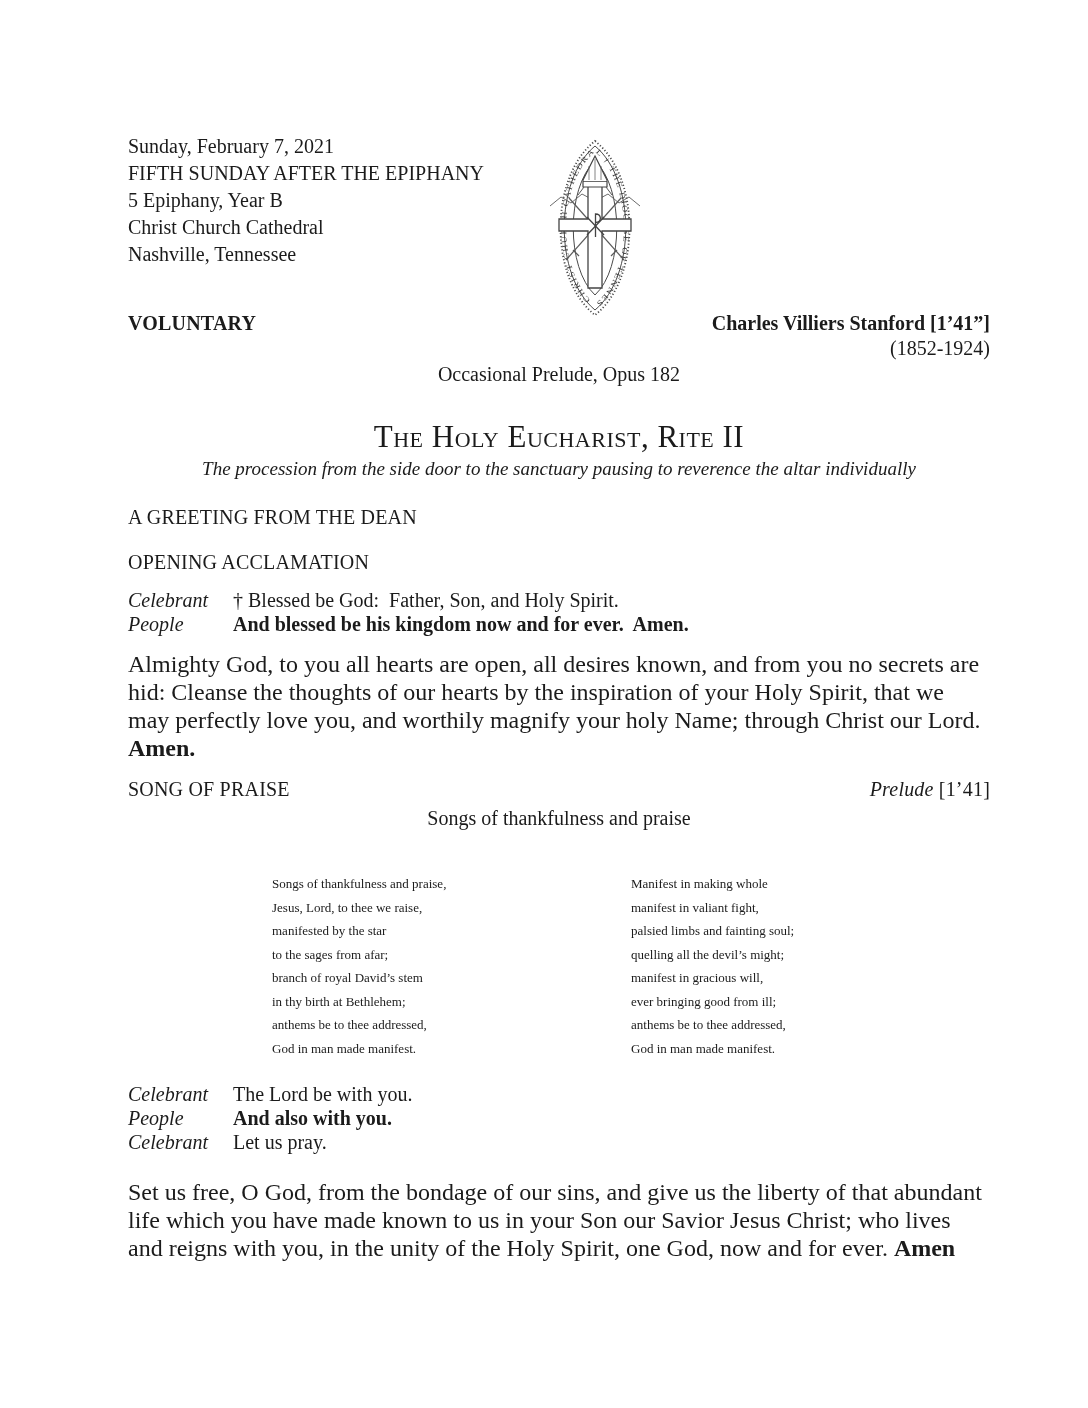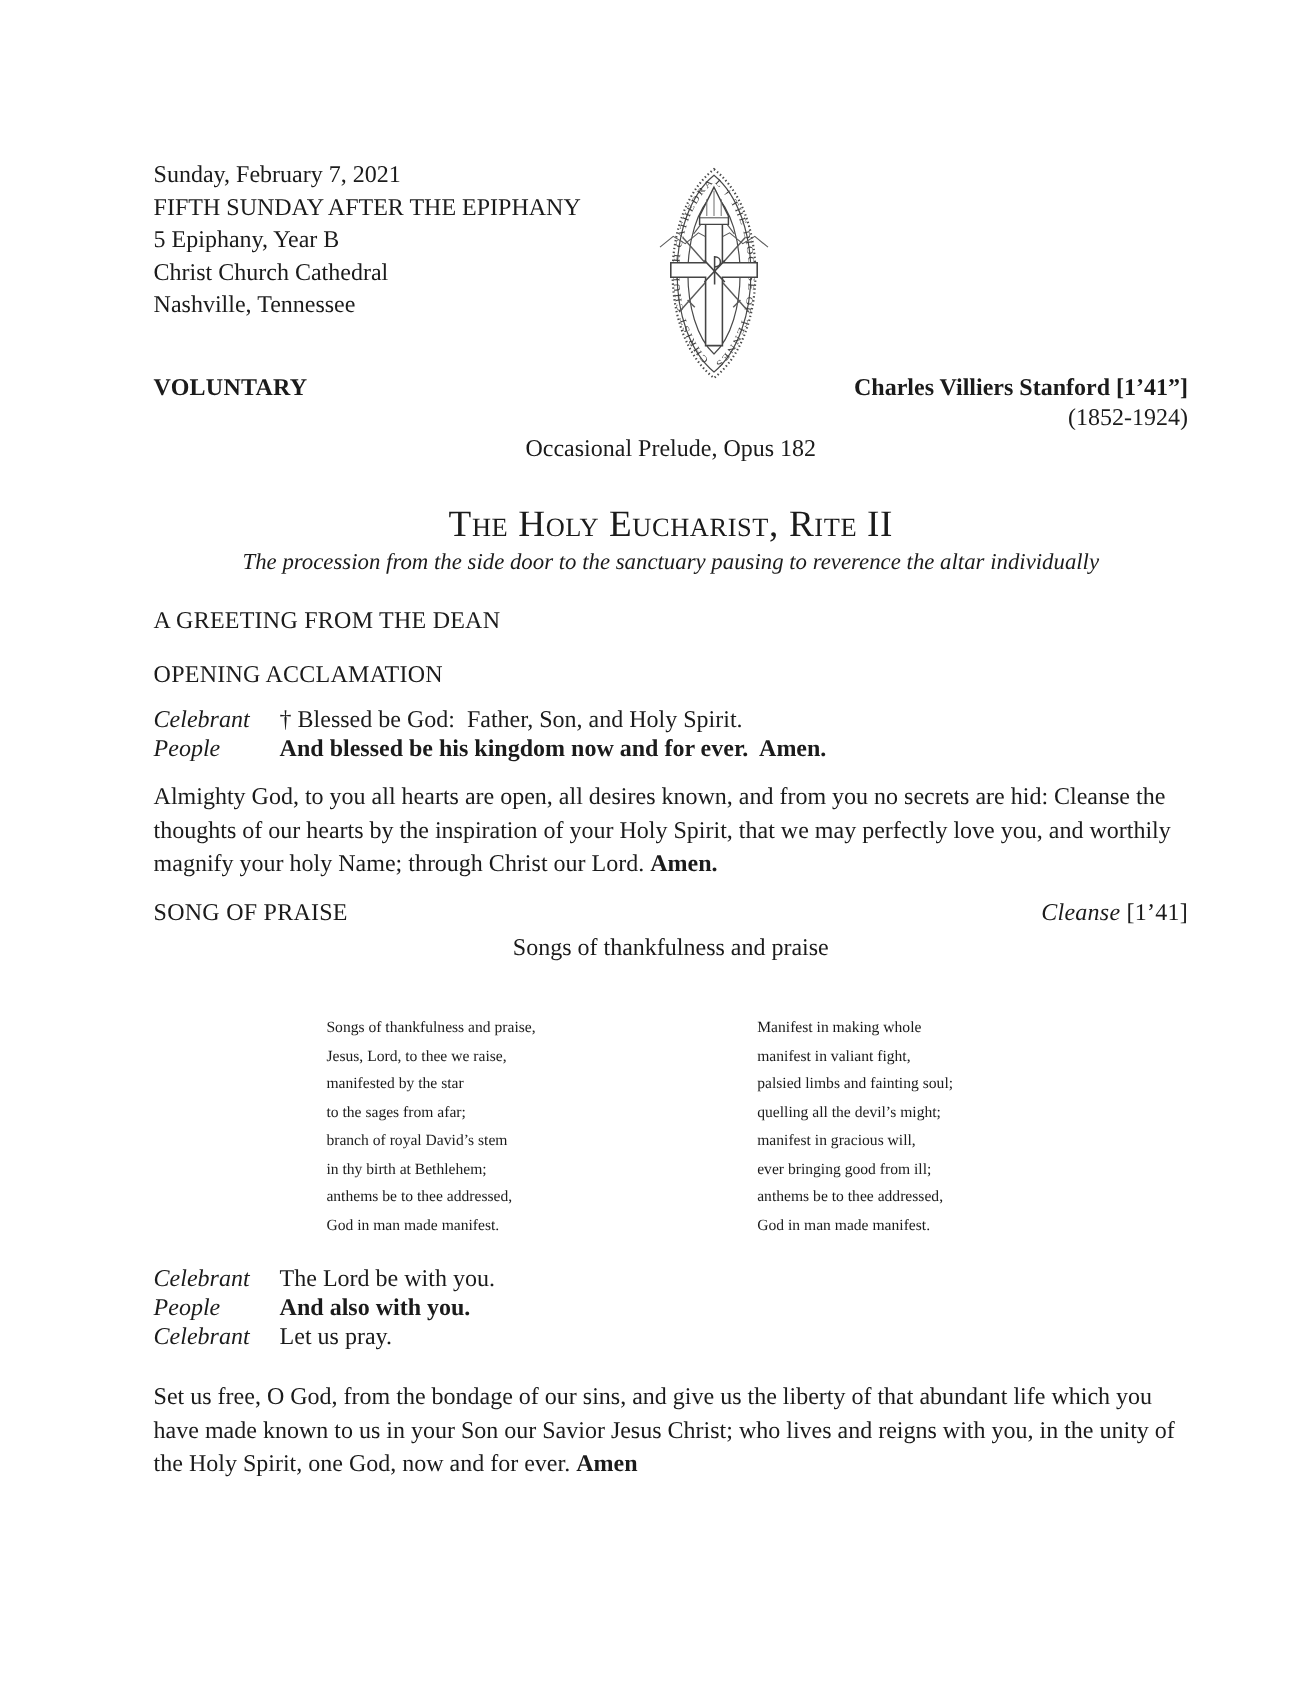--- a/index.html
+++ b/index.html
@@ -34,21 +34,21 @@
   .h-song     { margin-top:14px; }
   .h-collect  { margin-top:26px; }
 
   .dialogue { margin-top:12px; font-size:20px; }
   .dialogue.second { margin-top:22px; }
   .drow { line-height:24px; }
   .speaker { display:inline-block; width:105px; font-style:italic; }
   .ws-pre { white-space:pre-wrap; }
   .bold { font-weight:bold; }
 
-  .para { margin:14px 0 0 0; font-size:20px; line-height:28px; }
+  .para { margin:14px 0 0 0; font-size:24px; line-height:28px; }
   .para.last { margin-top:24px; }
   .para b { font-weight:bold; }
 
   .tune { font-size:20px; }
   .tune i { font-style:italic; }
 
   .hymn { display:flex; margin-top:40px; padding-left:144px; font-size:13px; line-height:23.5px; }
   .verse { width:376px; }
   .verse div { white-space:nowrap; }
 
@@ -131,21 +131,21 @@
       </div>
       <div class="drow">
         <span class="speaker">People</span><span class="ws-pre bold">And blessed be his kingdom now and for ever.  Amen.</span>
       </div>
     </div>
 
     <p class="para"><span>Almighty God, to you all hearts are open, all desires known, and from you no secrets are hid: Cleanse the thoughts of our hearts by the inspiration of your Holy Spirit, that we may perfectly love you, and worthily magnify your holy Name; through Christ our Lord.</span> <b>Amen.</b></p>
 
     <div class="row heading h-song">
       <span>SONG OF PRAISE</span>
-      <span class="tune"><i>Cleanse</i> <span>[1’41]</span></span>
+      <span class="tune"><i>Prelude</i> <span>[1’41]</span></span>
     </div>
     <div class="center piece-line">Songs of thankfulness and praise</div>
 
     <div class="hymn">
       <div class="verse">
         <div>Songs of thankfulness and praise,</div>
         <div>Jesus, Lord, to thee we raise,</div>
         <div>manifested by the star</div>
         <div>to the sages from afar;</div>
         <div>branch of royal David’s stem</div>

